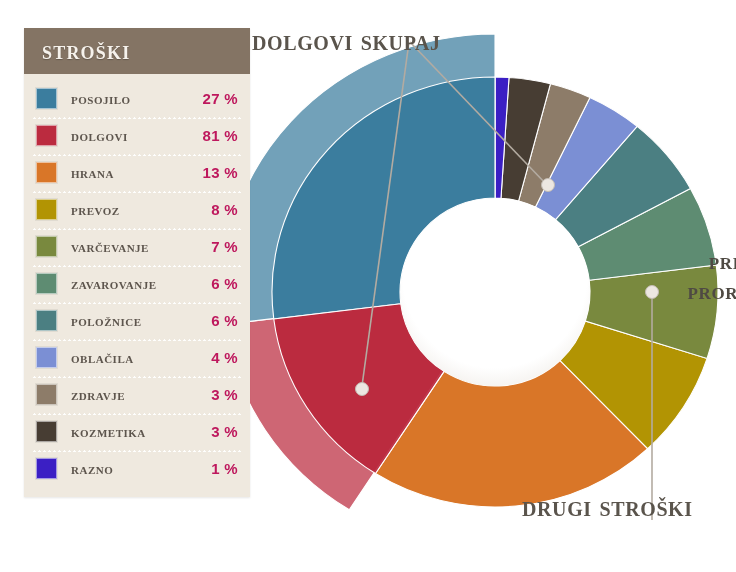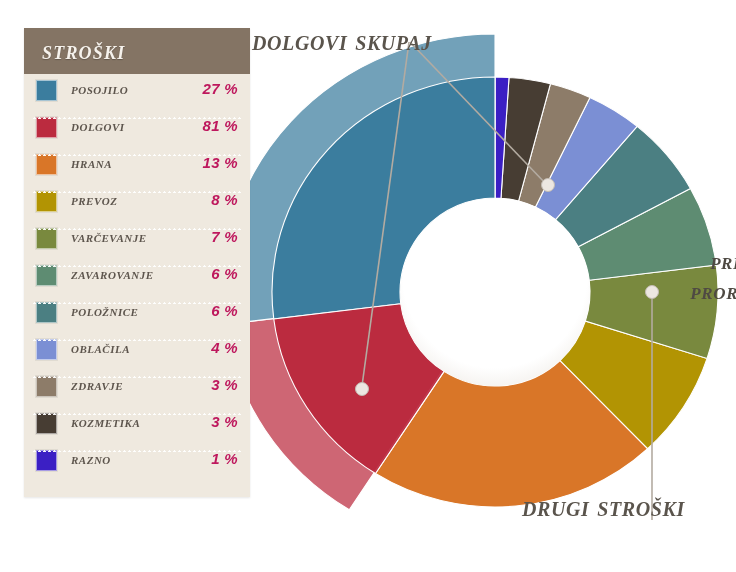--- a/index.html
+++ b/index.html
@@ -12,21 +12,20 @@
     background: #ffffff;
     font-family: "Liberation Sans", sans-serif;
     overflow: hidden;
     position: relative;
   }
 
   #root {
     position: relative;
     width: 736px;
     height: 440px;
-    font-style: italic;
   }
 
   
   .legend-panel {
     position: absolute;
     left: 24px;
     top: 28px;
     width: 226px;
     background: #efe9df;
     box-shadow: 0 1px 2px rgba(0,0,0,0.10);
@@ -51,20 +50,21 @@
     text-shadow: 0 1px 1px rgba(0,0,0,0.25);
   }
 
   .legend-body {
     padding: 6px 0 10px 0;
   }
 
   .legend-row {
     position: relative;
     display: flex;
+    align-items: center;
     height: 37px;
     padding: 0 12px 0 12px;
     box-sizing: border-box;
   }
   .legend-row + .legend-row::before {
     content: "";
     position: absolute;
     left: 8px;
     right: 8px;
     top: 0;

